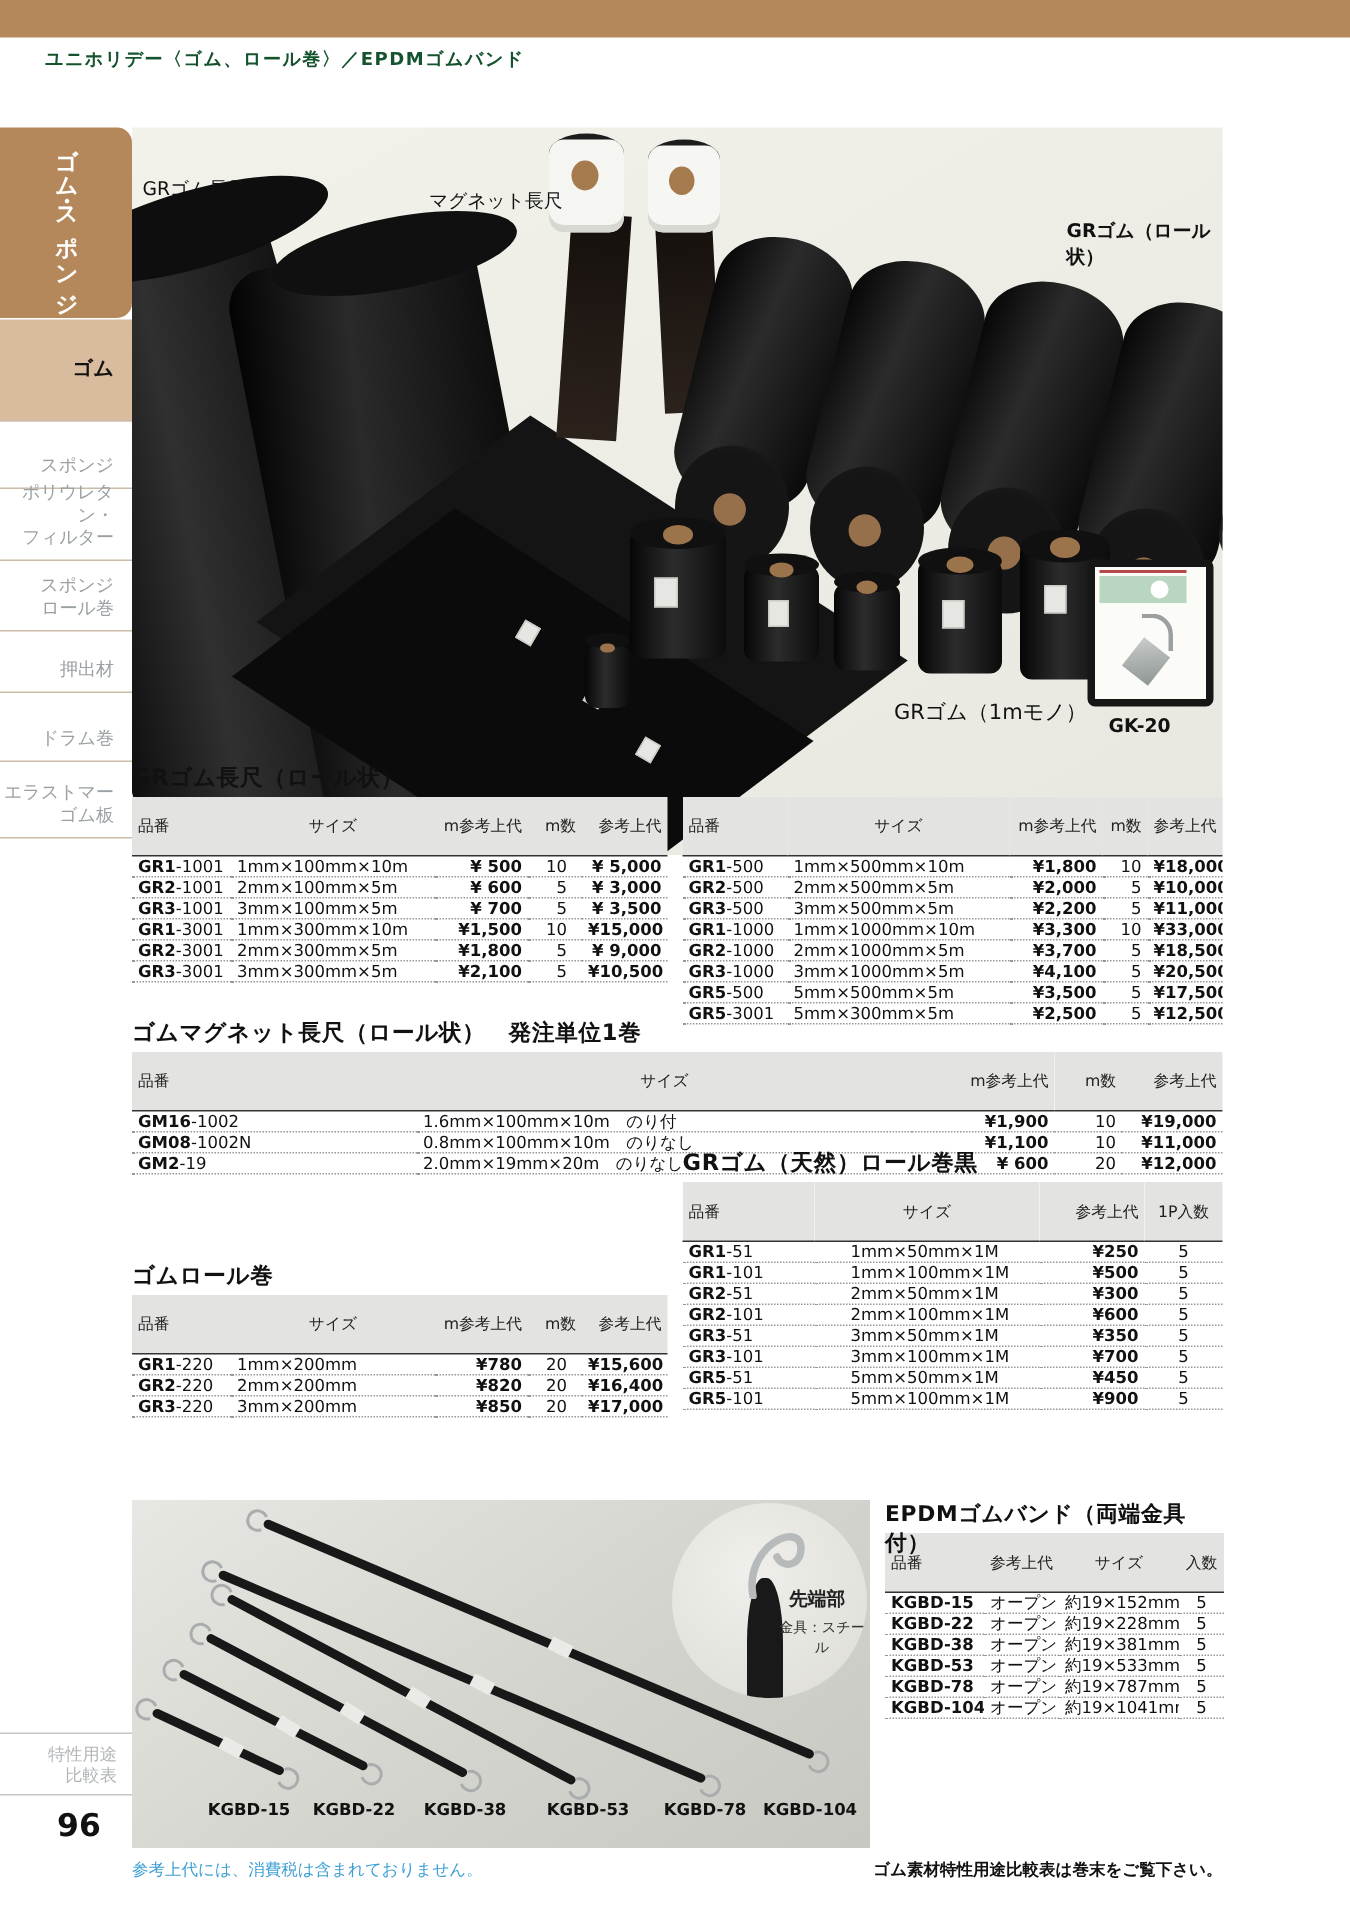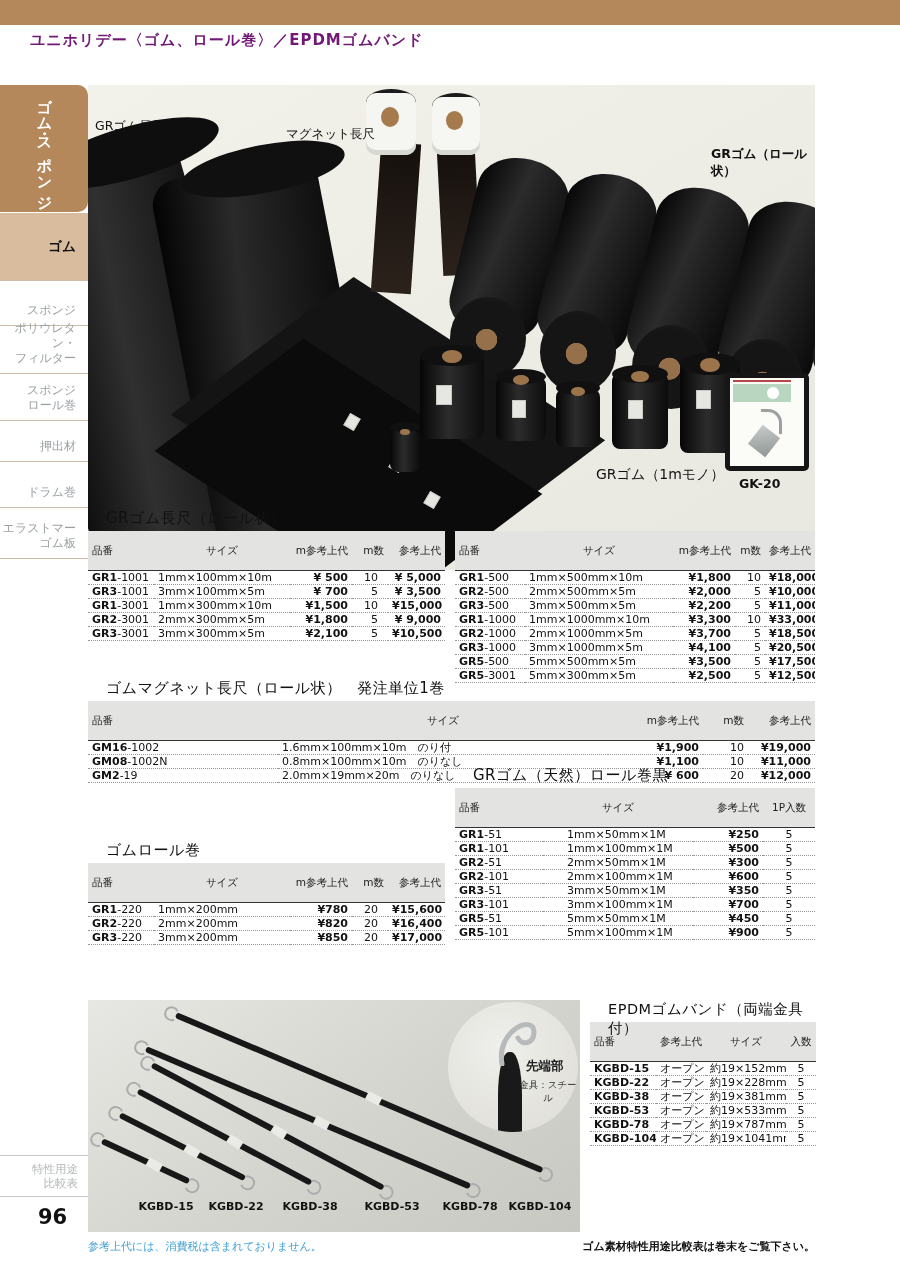--- a/index.html
+++ b/index.html
@@ -1,22 +1,22 @@
 <!DOCTYPE html>
 <html><head>
 <meta charset="utf-8">
 <style>
   html,body{margin:0;padding:0;background:#888;}
   .page{position:relative;width:900px;height:1272px;background:#ffffff;overflow:hidden;
         font-family:"DejaVu Sans","Liberation Sans",sans-serif;color:#1a1a1a;}
 
   
   .topbar{position:absolute;left:0;top:0;width:900px;height:25px;background:#b5885c;}
-  .page-title{position:absolute;left:30px;top:31px;margin:0;font-size:15px;font-weight:700;
-              color:#701a75;letter-spacing:1px;}
+  .page-title{position:absolute;left:30px;top:31px;margin:0;font-size:12px;font-weight:700;
+              color:#14532d;letter-spacing:1px;}
 
   
   .cat-tab{position:absolute;left:0;top:85px;width:88px;height:127px;background:#b5885c;
            border-radius:0 10px 10px 0;color:#fff;font-weight:700;font-size:15px;
            writing-mode:vertical-rl;text-orientation:upright;letter-spacing:2px;
            display:flex;align-items:center;justify-content:center;}
   .nav{position:absolute;left:0;top:213px;width:88px;}
   .nav-item{box-sizing:border-box;display:flex;align-items:flex-end;justify-content:flex-end;
             padding:0 12px 7px 0;font-size:12px;color:#9aa0a3;white-space:pre-line;
             text-align:right;line-height:15px;border-bottom:1px solid #cbbba8;}
@@ -64,21 +64,21 @@
   .band-label{position:absolute;width:66px;text-align:center;font-size:11px;font-weight:700;color:#111;}
   .inset{position:absolute;left:360px;top:2px;width:130px;height:130px;border-radius:50%;
          background:radial-gradient(circle at 40% 35%,#efefeb,#dddcd6);overflow:hidden;text-align:center;}
   .inset-band{position:absolute;left:50px;top:50px;width:24px;height:95px;background:#191919;
               border-radius:45% 45% 6px 6px;}
   .inset-t1{position:absolute;left:78px;top:56px;font-size:12.5px;font-weight:700;color:#222;}
   .inset-t2{position:absolute;left:70px;top:77px;font-size:9.5px;color:#333;}
 
   
   .tblock{position:absolute;}
-  .tblock h3{margin:0 0 4px 18px;height:18px;font-size:15px;font-weight:400;color:#111;letter-spacing:.5px;}
+  .tblock h3{margin:0 0 4px 0;height:18px;font-size:15px;font-weight:700;color:#111;letter-spacing:.5px;}
   table.cat{border-collapse:collapse;table-layout:fixed;width:100%;}
   table.cat th{background:#e3e3e1;font-weight:400;font-size:10.5px;color:#222;height:15px;
                padding:12px 4px;border-bottom:1.5px solid #333;overflow:hidden;}
   table.cat td{font-size:11px;line-height:13px;height:13px;padding:0 4px;border-bottom:1px dotted #979797;
                white-space:pre;overflow:hidden;color:#111;}
   table.cat td b{font-weight:700;}
   .l{text-align:left}.c{text-align:center}.r{text-align:right}
   .bold{font-weight:700;}
   .pr10{padding-right:10px !important;}
   .pr36{padding-right:36px !important;}
@@ -195,20 +195,27 @@
       </tr>
         </thead>
       <tbody>
 
       <tr>
           <td class="l"><b>GR1</b>-1001</td>
             <td class="l">1mm×100mm×10m</td>
             <td class="r bold">¥ 500</td>
             <td class="r pr10">10</td>
             <td class="r bold">¥ 5,000</td>
+        </tr>
+          <tr>
+          <td class="l"><b>GR2</b>-1001</td>
+            <td class="l">2mm×100mm×5m</td>
+            <td class="r bold">¥ 600</td>
+            <td class="r pr10">5</td>
+            <td class="r bold">¥ 3,000</td>
         </tr>
           <tr>
           <td class="l"><b>GR3</b>-1001</td>
             <td class="l">3mm×100mm×5m</td>
             <td class="r bold">¥ 700</td>
             <td class="r pr10">5</td>
             <td class="r bold">¥ 3,500</td>
         </tr>
           <tr>
           <td class="l"><b>GR1</b>-3001</td>

